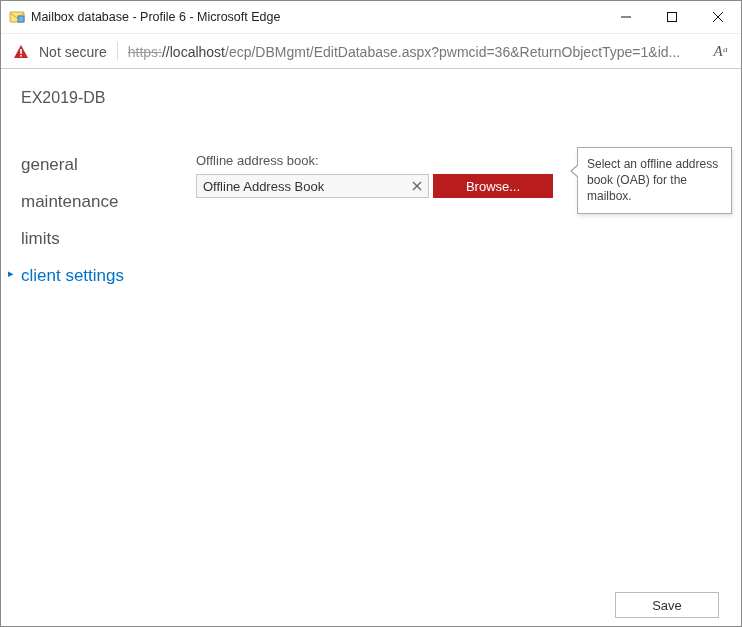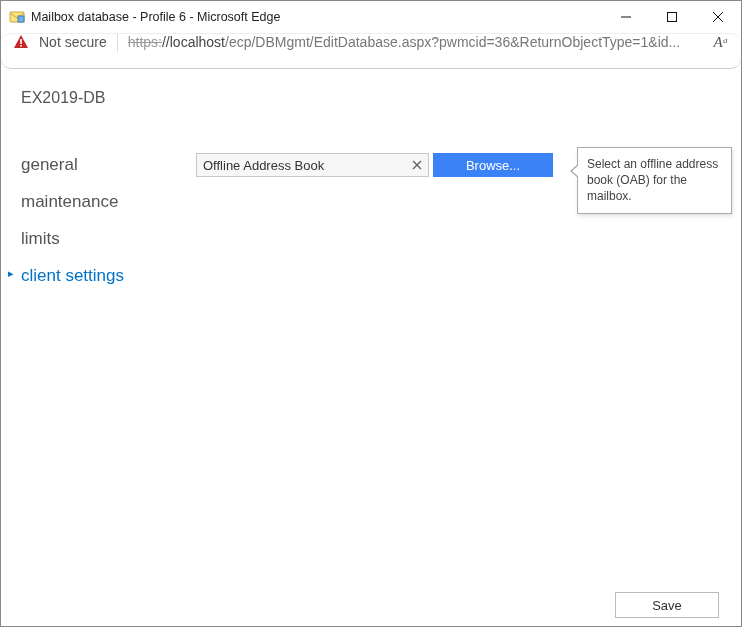--- a/index.html
+++ b/index.html
@@ -3,42 +3,42 @@
 <meta charset="utf-8">
 <style>
 * { box-sizing: border-box; margin: 0; padding: 0; font-family: "Segoe UI", Arial, sans-serif; }
 body { background: #fff; width: 742px; height: 627px; border: 1px solid #888; overflow: hidden; position: relative; }
 .titlebar { display: flex; align-items: center; height: 32px; padding: 0 0 0 8px; font-size: 12.5px; color: #222; }
 .titlebar .app-icon { width: 16px; height: 16px; margin-right: 6px; display: inline-flex; align-items: center; justify-content: center; }
 .titlebar .title-text { flex: 1; }
 .window-controls { display: flex; align-items: center; height: 32px; }
 .window-controls .ctrl { width: 46px; height: 32px; display: flex; align-items: center; justify-content: center; color: #111; }
 .window-controls svg { width: 10px; height: 10px; }
-.addressbar { display: flex; align-items: flex-start; height: 36px; padding: 0 10px 8px 12px; border-top: 1px solid #eee; border-bottom: 1px solid #ccc; font-size: 14px; color: #555; border-radius: 10px; }
+.addressbar { display: flex; align-items: flex-end; height: 36px; padding: 0 10px 8px 12px; border-top: 1px solid #eee; border-bottom: 1px solid #ccc; font-size: 14px; color: #555; }
 .addressbar .warn { width: 16px; height: 16px; margin-right: 10px; }
 .addressbar .sec-label { margin-right: 10px; }
 .addressbar .divider { width: 1px; height: 18px; background: #ddd; margin-right: 10px; }
 .addressbar .url { flex: 1; white-space: nowrap; overflow: hidden; text-overflow: ellipsis; color: #777; }
 .addressbar .url .strike { text-decoration: line-through; color: #999; }
 .addressbar .url .host { color: #444; }
 .addressbar .reader { width: 20px; font-style: italic; text-align: center; color: #555; font-family: Georgia, serif; font-size: 15px; margin-left: 8px; }
 .page { position: relative; padding: 20px 20px 0 20px; height: calc(100% - 32px - 36px); }
 .page-title { font-size: 16px; font-weight: 300; color: #555; margin-bottom: 36px; }
 .content-row { display: flex; align-items: flex-start; }
 .sidebar { width: 175px; flex-shrink: 0; padding-top: 0; }
 .sidebar-item { font-size: 17px; color: #555; padding: 5px 0; cursor: pointer; position: relative; margin-top: 7px; }
 .sidebar-item.selected { color: #0072c6; }
 .sidebar-item.selected::before { content: "▸"; position: absolute; left: -13px; color: #0072c6; font-size: 11px; top: 6px; }
 .main { flex: 1; padding-top: 10px; position: relative; }
 .field-label { font-size: 13px; color: #555; margin-bottom: 6px; }
 .field-row { display: flex; align-items: center; }
 .text-input-wrap { display: flex; align-items: center; width: 233px; height: 24px; border: 1px solid #c8c8c8; background: #f7f7f7; }
 .text-input { flex: 1; border: none; background: transparent; padding: 0 6px; font-size: 13px; color: #333; outline: none; height: 100%; }
 .clear-btn { width: 22px; height: 22px; display: flex; align-items: center; justify-content: center; cursor: pointer; color: #666; }
-.browse-btn { width: 120px; height: 24px; background: #3b82f6; color: #fff; border: none; font-size: 13px; margin-left: 4px; cursor: pointer; }
+.browse-btn { width: 120px; height: 24px; background: #b91c1c; color: #fff; border: none; font-size: 13px; margin-left: 4px; cursor: pointer; }
 .callout { position: absolute; left: 381px; top: 4px; width: 155px; border: 1px solid #aaa; border-radius: 0; background: #fff; padding: 8px 9px; font-size: 12px; color: #444; line-height: 1.35; box-shadow: 1px 2px 4px rgba(0,0,0,.12); }
 .callout::before { content: ""; position: absolute; left: -8px; top: 16px; width: 0; height: 0; border-top: 7px solid transparent; border-bottom: 7px solid transparent; border-right: 8px solid #aaa; }
 .callout::after { content: ""; position: absolute; left: -6.5px; top: 17px; width: 0; height: 0; border-top: 6px solid transparent; border-bottom: 6px solid transparent; border-right: 7px solid #fff; }
 .footer { position: absolute; right: 22px; bottom: 8px; display: flex; gap: 10px; }
 .footer button { width: 104px; height: 26px; background: #fff; border: 1px solid #bbb; font-size: 13px; color: #333; cursor: pointer; }
 </style>
 </head>
 <body>
 
 <div class="titlebar">
@@ -91,20 +91,21 @@
 
   <div class="content-row">
     <div class="sidebar">
       <div class="sidebar-item">general</div>
       <div class="sidebar-item">maintenance</div>
       <div class="sidebar-item">limits</div>
       <div class="sidebar-item selected">client settings</div>
     </div>
 
     <div class="main">
+      <div class="field-label">Offline address book:</div>
       <div class="field-row">
         <div class="text-input-wrap">
           <input class="text-input" type="text" readonly="" value="Offline Address Book" style="">
           <span class="clear-btn">
             <svg viewBox="0 0 10 10" width="10" height="10">
                 <line x1="1" y1="1" x2="9" y2="9" stroke="#666" stroke-width="1.4"></line>
                 <line x1="9" y1="1" x2="1" y2="9" stroke="#666" stroke-width="1.4"></line>
               </svg>
           </span>
         </div>

